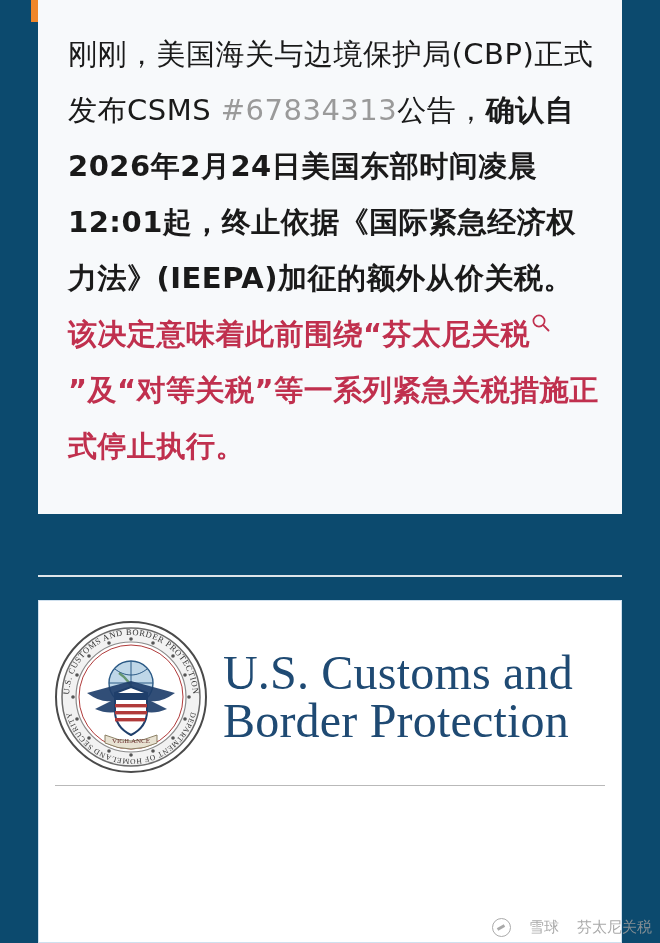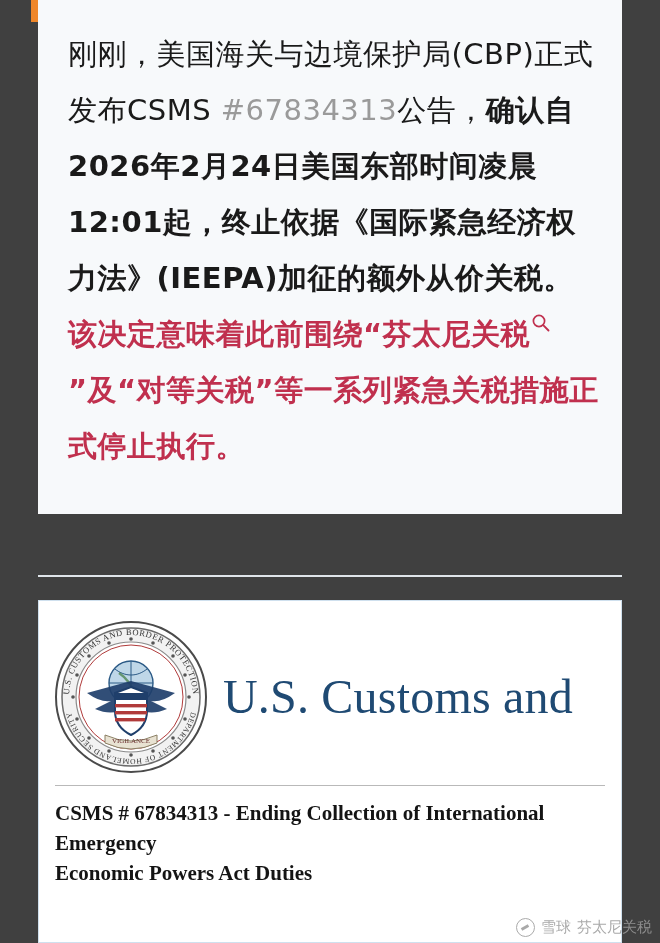--- a/index.html
+++ b/index.html
@@ -11,21 +11,21 @@
     width: 660px;
     height: 943px;
     overflow: hidden;
     font-family: "Liberation Sans", sans-serif;
     -webkit-font-smoothing: antialiased;
   }
   .page {
     position: relative;
     width: 660px;
     height: 943px;
-    background: #404040;
+    background: #0c4a6e;
   }
 
   
   .quote-block {
     position: absolute;
     left: 38px;
     top: 0;
     width: 584px;
     background: #f7f9fb;
     padding: 26px 22px 40px 30px;
@@ -135,21 +135,21 @@
     color: #141414;
   }
 
   
   .watermark {
     position: absolute;
     right: 8px;
     bottom: 6px;
     display: flex;
     align-items: center;
-    gap: 6px;
+    gap: 18px;
     color: #9b9b9b;
     font-size: 15px;
     font-family: "DejaVu Sans", "Liberation Sans", sans-serif;
     opacity: 0.85;
   }
   .wm-logo {
     width: 17px;
     height: 17px;
     border-radius: 50%;
     border: 1.6px solid #9b9b9b;
@@ -234,28 +234,25 @@
             <textPath href="#arcBot" startOffset="50%" text-anchor="middle">DEPARTMENT OF HOMELAND SECURITY</textPath>
           </text>
           <defs>
             <path id="arcTop" d="M16 78 A62 62 0 0 1 140 78"></path>
             <path id="arcBot" d="M140 78 A62 62 0 0 1 16 78"></path>
           </defs>
         </svg>
       </div>
       <div class="doc-title">
         <div>U.S. Customs and</div>
+        <div>Border Protection</div>
       </div>
     </div>
 
     <div class="doc-rule"></div>
-    <div class="doc-body">
-      <div>CSMS # 67834313 - Ending Collection of International Emergency</div>
-      <div>Economic Powers Act Duties</div>
-    </div>
   </div>
 
   <div class="watermark">
     <span class="wm-logo"></span>
     <span>雪球</span>
     <span>芬太尼关税</span>
   </div>
 
 </div>
 

